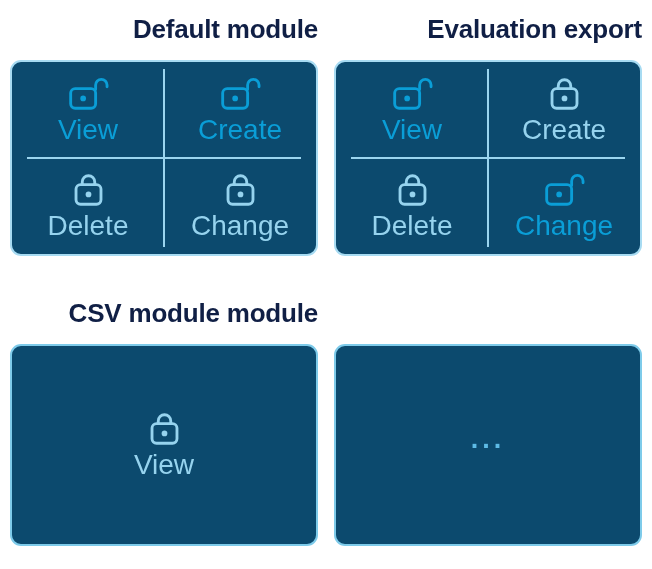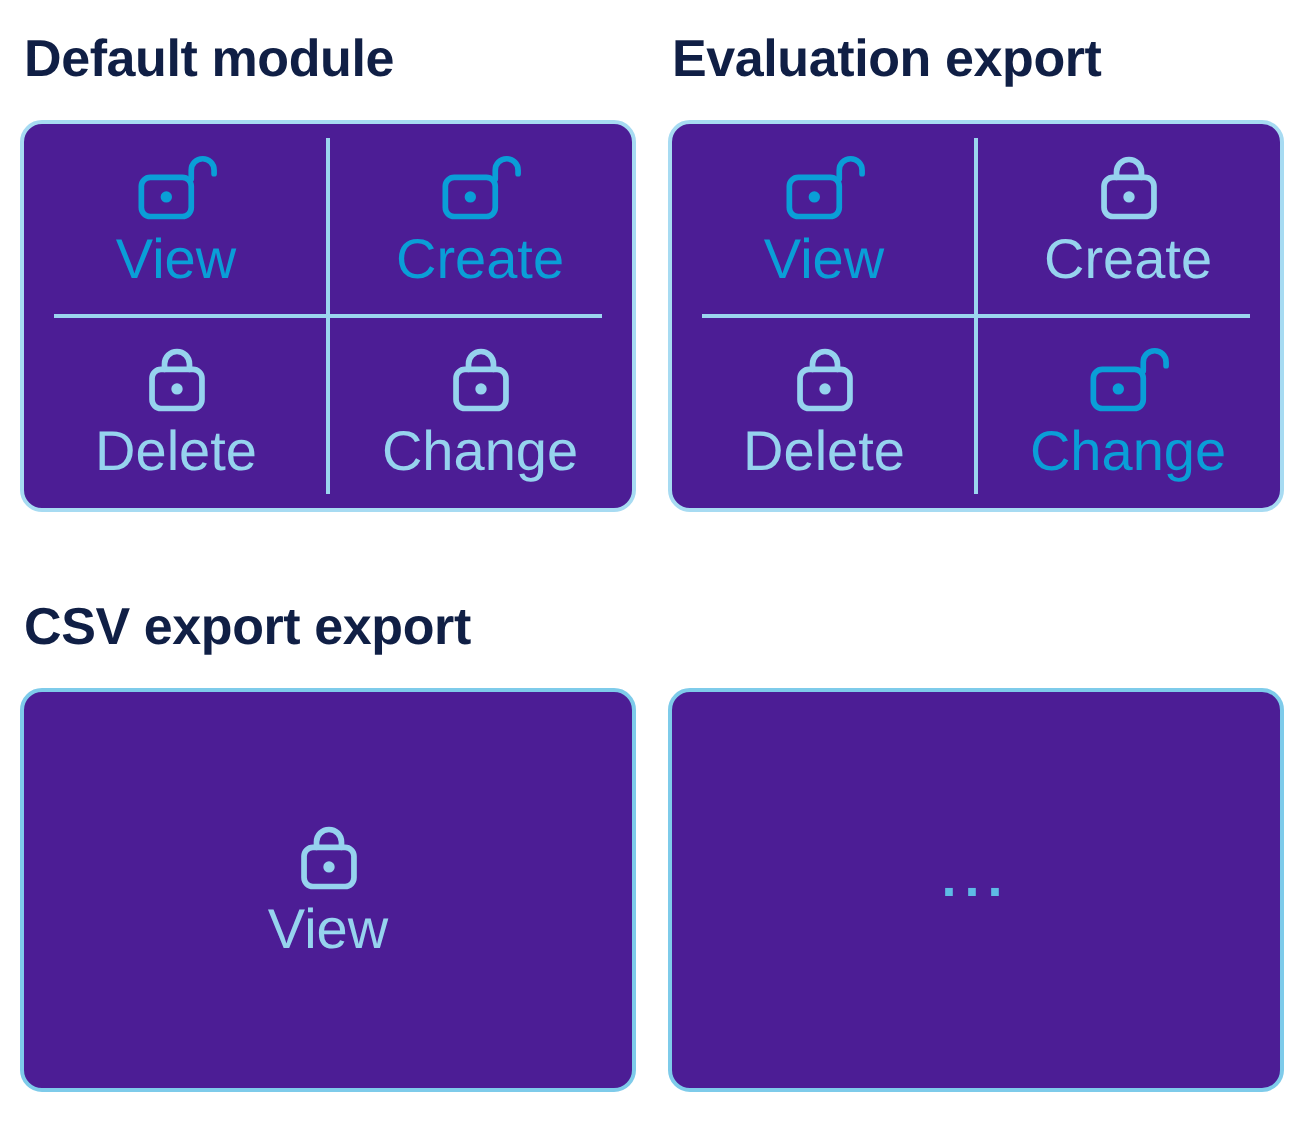--- a/index.html
+++ b/index.html
@@ -1,33 +1,33 @@
 <!DOCTYPE html>
 <html style="--granted: #0a9ed7; --denied: #96d3ee; --title-navy: #101f45; --card-border: #a7dbf2; --card-border-strong: #7ecbea; --divider: #9bd5ef; --dots: #5ebbe5;"><head>
 <meta charset="utf-8">
 <style>
   html,body{margin:0;padding:0;background:#ffffff;}
   body{
     width:652px;height:569px;overflow:hidden;
     font-family:"Liberation Sans","DejaVu Sans",sans-serif;
     -webkit-font-smoothing:antialiased;
   }
-  .page{padding:14px 0 0 10px;width:632px;}
+  .page{padding:14px 0 0 10px;width:632px;text-align:right;}
   .row{display:grid;grid-template-columns:308px 308px;column-gap:16px;}
   .row2{margin-top:42px;}
   .col{display:flex;flex-direction:column;}
   .module-title{
     height:30px;line-height:30px;margin:0 0 16px 2px;
     font-size:26px;font-weight:700;color:var(--title-navy);
     letter-spacing:-0.2px;white-space:nowrap;
   }
   .title-spacer{height:30px;margin:0 0 16px 0;}
   .card{
     position:relative;height:196px;box-sizing:border-box;
-    border:2px solid var(--card-border);border-radius:11px;background:#4c1d95;
+    border:2px solid var(--card-border);border-radius:11px;background:#0c4a6e;
   }
   .card.tall{height:202px;border-color:var(--card-border-strong);}
   .quad{display:grid;grid-template-columns:1fr 1fr;grid-template-rows:1fr 1fr;}
   .divider-v{
     position:absolute;left:50%;top:7px;bottom:7px;width:2px;margin-left:-1px;
     background:var(--divider);
   }
   .divider-h{
     position:absolute;top:50%;left:15px;right:15px;height:2px;margin-top:-1px;
     background:var(--divider);
@@ -142,21 +142,21 @@
           </svg>
           <span class="plabel">Change</span>
         </div>
       </div>
     </div>
   </div>
 
   <div class="row row2">
 
     <div class="col">
-      <h2 class="module-title">CSV export export</h2>
+      <h2 class="module-title">CSV module module</h2>
       <div class="card tall single">
         <div class="cell denied">
           <svg class="lock" viewBox="0 0 46 40">
             <path d="M16 14 V11 a7 7 0 0 1 14 0 V14"></path>
             <rect x="9" y="14" width="28" height="22" rx="5"></rect>
             <circle cx="23" cy="25" r="3.2"></circle>
           </svg>
           <span class="plabel">View</span>
         </div>
       </div>

